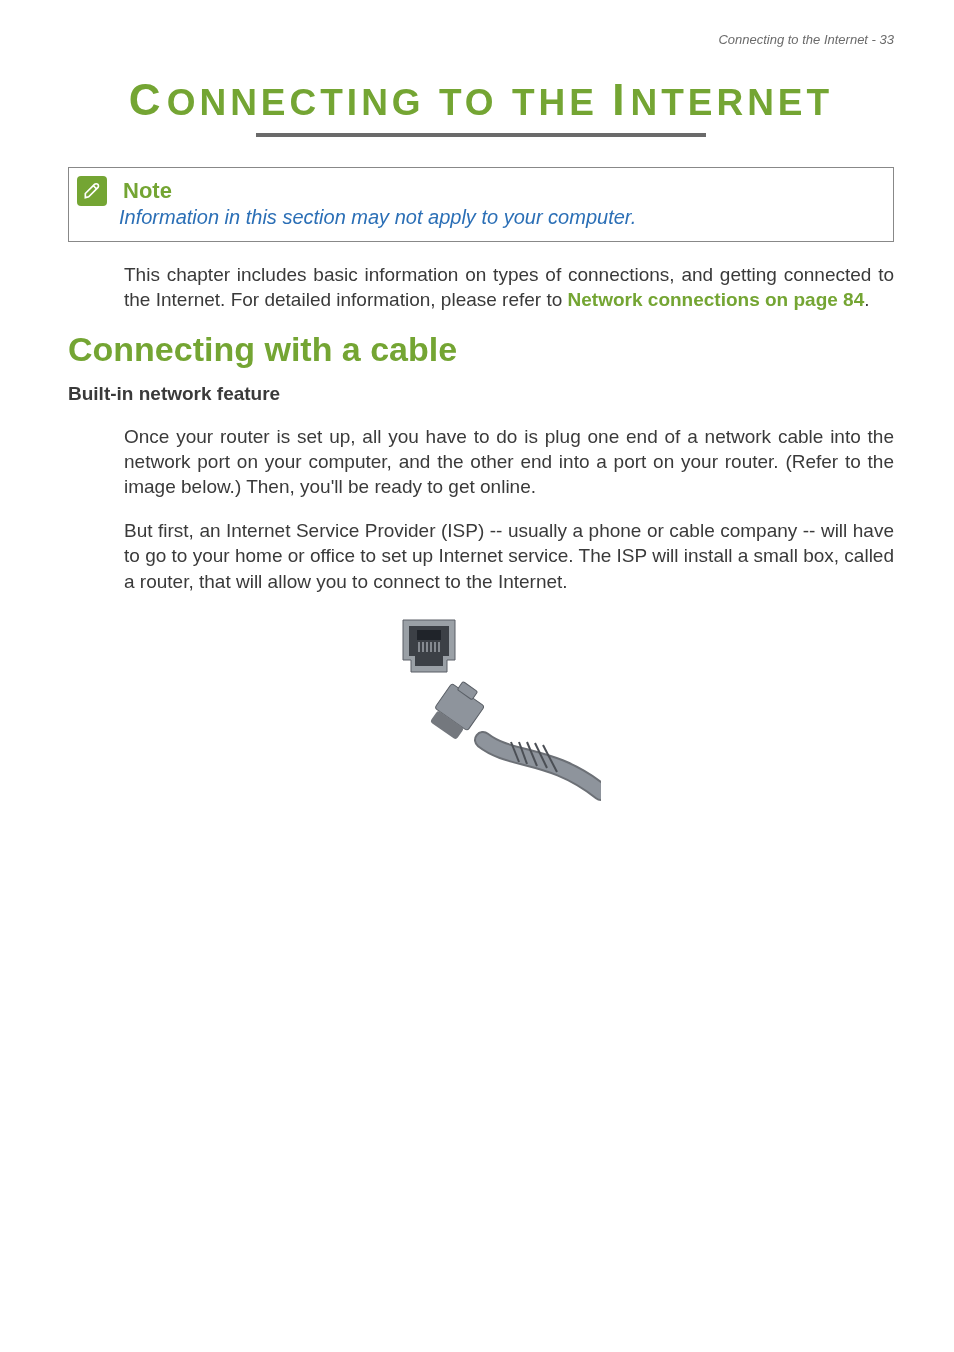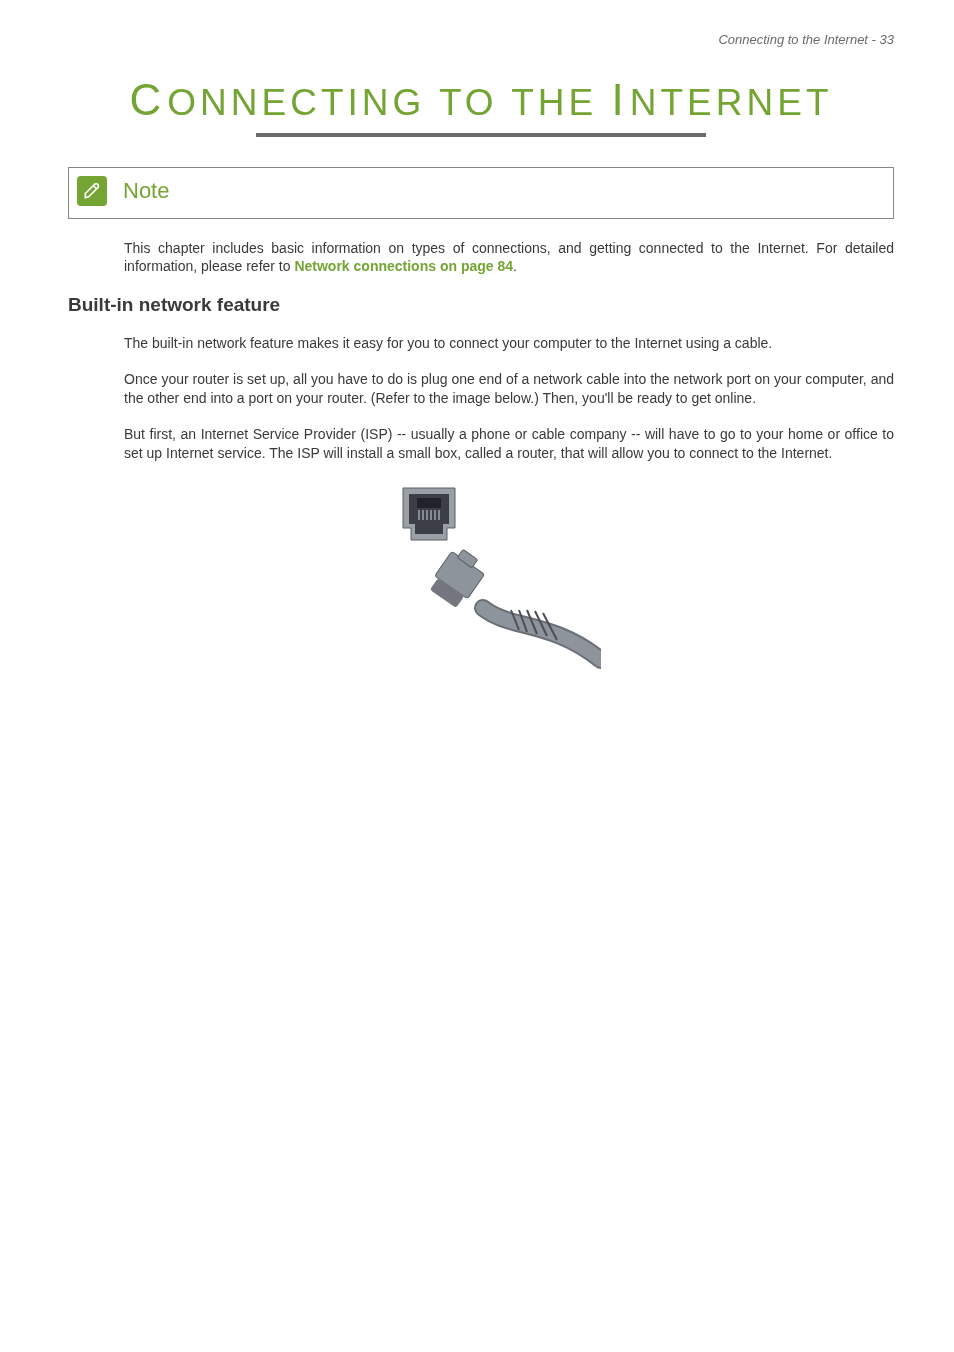--- a/index.html
+++ b/index.html
@@ -20,21 +20,21 @@
   }
   .running-head {
     text-align: right;
     font-style: italic;
     font-size: 13px;
     color: #6b6b6b;
     margin-bottom: 28px;
   }
   .chapter-title {
     text-align: center;
-    font-weight: normal;
+    font-weight: bold;
     font-size: 37px;
     letter-spacing: 4px;
     color: #74a533;
     margin: 0 auto 8px;
     font-variant: small-caps;
   }
   .chapter-title .big { font-size: 44px; letter-spacing: 6px; }
   .title-rule {
     width: 450px;
     height: 4px;
@@ -54,34 +54,34 @@
     width: 30px;
     height: 30px;
     background: #74a533;
     border-radius: 4px;
     display: flex;
     align-items: center;
     justify-content: center;
   }
   .note-icon svg { width: 20px; height: 20px; }
   .note-heading {
-    font-weight: normal;
+    font-weight: bold;
     color: #74a533;
     font-size: 22px;
     margin-left: 40px;
     margin-bottom: 2px;
   }
   .note-body {
     font-style: italic;
     color: #2b6fb6;
     font-size: 20px;
     margin-left: 36px;
   }
   .body-text {
-    font-size: 14px;
+    font-size: 19px;
     line-height: 1.32;
     text-align: justify;
     margin-left: 56px;
     margin-bottom: 18px;
   }
   .link-green { color: #74a533; font-weight: bold; }
   h1.section {
     color: #74a533;
     font-size: 34px;
     font-weight: bold;
@@ -111,30 +111,31 @@
   </div>
   <div class="title-rule"></div>
 
   <div class="note-box">
     <div class="note-icon">
       <svg viewBox="0 0 24 24">
           <path fill="none" stroke="#ffffff" stroke-width="2" d="M4 20 L8 19 L19 8 C20 7 20 5 19 4 C18 3 16 3 15 4 L4 15 Z M14 6 L18 10"></path>
         </svg>
     </div>
     <div class="note-heading">Note</div>
+    <div class="note-body">Information in this section may not apply to your computer.</div>
   </div>
 
   <p class="body-text">
     <span>This chapter includes basic information on types of connections, and getting connected to the Internet. For detailed information, please refer to </span><span class="link-green">Network connections on page 84</span><span>.</span>
   </p>
 
+  <h1 class="section">Connecting with a cable</h1>
 
   <h2 class="sub">Built-in network feature</h2>
 
-  <p class="body-text">The built-in network feature makes it easy for you to connect your computer to the Internet using a cable.</p>
   <p class="body-text">Once your router is set up, all you have to do is plug one end of a network cable into the network port on your computer, and the other end into a port on your router. (Refer to the image below.) Then, you'll be ready to get online.</p>
   <p class="body-text">But first, an Internet Service Provider (ISP) -- usually a phone or cable company -- will have to go to your home or office to set up Internet service. The ISP will install a small box, called a router, that will allow you to connect to the Internet.</p>
 
   <div class="figure">
     <svg width="240" height="210" viewBox="0 0 240 210">
 
       <g>
         <polygon points="42,8 94,8 94,48 86,48 86,60 50,60 50,48 42,48" fill="#9aa0a6" stroke="#5a5f66" stroke-width="1"></polygon>
         <polygon points="48,14 88,14 88,44 82,44 82,54 54,54 54,44 48,44" fill="#3c4046"></polygon>
         <rect x="56" y="18" width="24" height="10" fill="#20242a"></rect>

